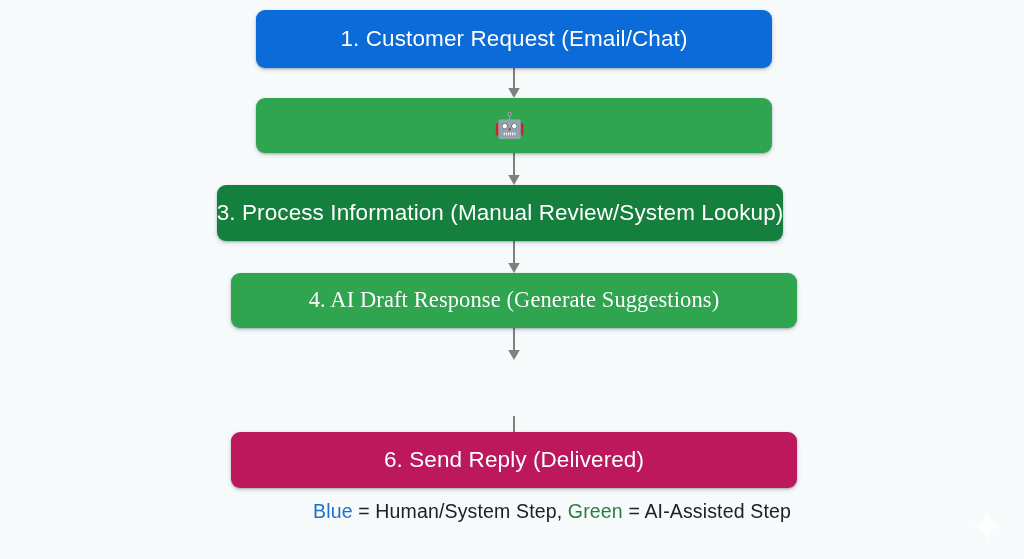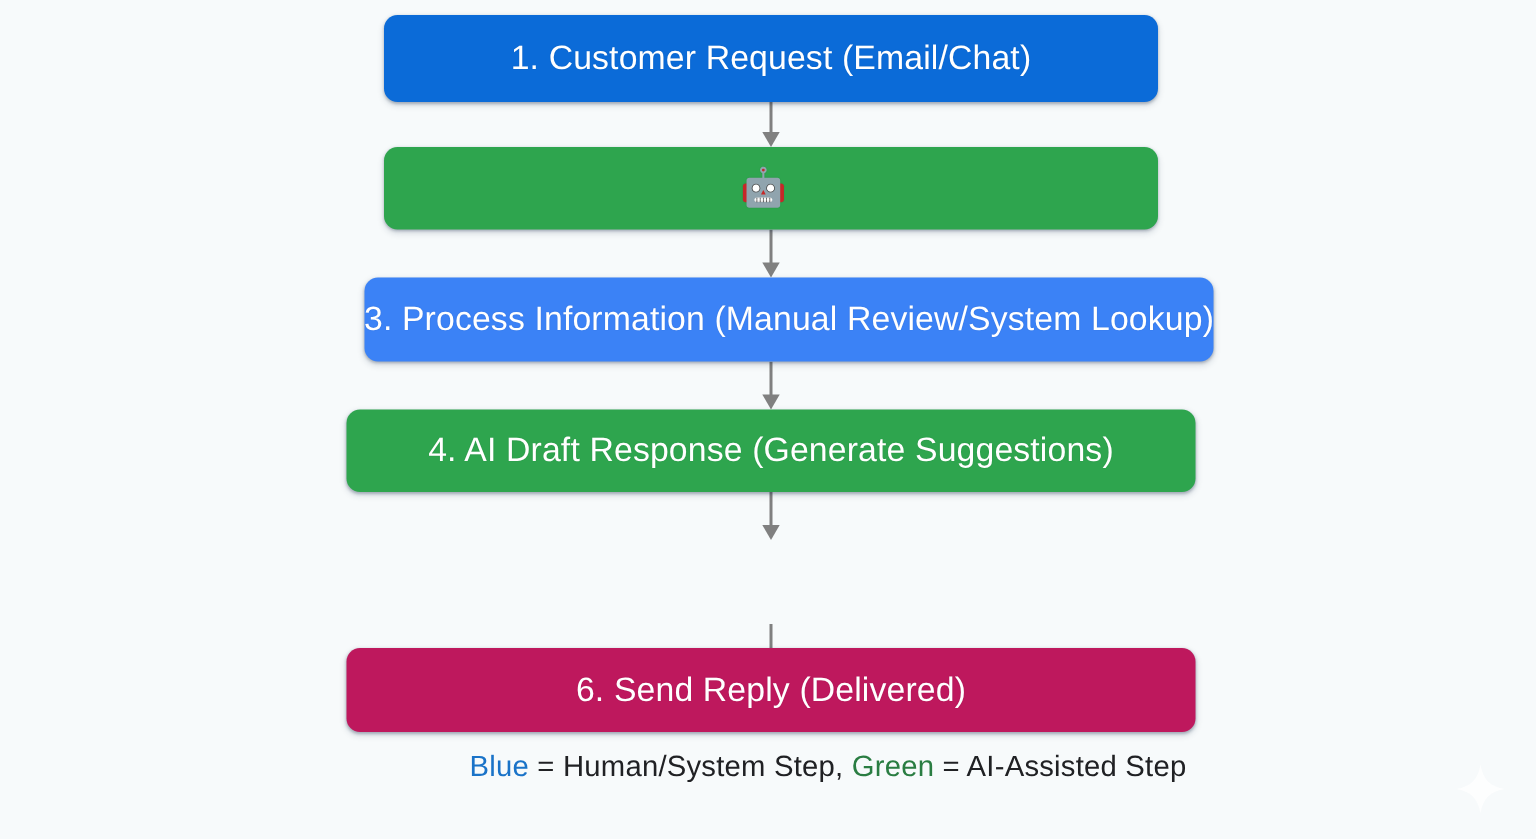--- a/index.html
+++ b/index.html
@@ -115,24 +115,24 @@
         <line x1="12" y1="0" x2="12" y2="23" stroke="#808080" stroke-width="2"></line>
         <polygon points="12,32 6.2,22 17.8,22" fill="#808080"></polygon>
       </svg>
     </div>
     <div class="node" style="left: 256px; top: 10px; width: 516px; height: 58px; background: rgb(11, 107, 216);">
       <span class="label">1. Customer Request (Email/Chat)</span>
     </div>
     <div class="node" style="left: 256px; top: 98px; width: 516px; height: 55px; background: rgb(46, 165, 78);">
       <span class="emoji">🤖</span>
     </div>
-    <div class="node" style="left: 243px; top: 185px; width: 566px; height: 56px; background: #3b82f6;">
+    <div class="node" style="left: 217px; top: 185px; width: 566px; height: 56px; background: #15803d;">
       <span class="label">3. Process Information (Manual Review/System Lookup)</span>
     </div>
-    <div class="node" style="left: 231px; top: 273px; width: 566px; height: 55px; background: rgb(46, 165, 78);">
+    <div class="node" style="left: 231px; top: 273px; width: 566px; height: 55px; background: rgb(46, 165, 78); font-family: Liberation Serif, serif;">
       <span class="label">4. AI Draft Response (Generate Suggestions)</span>
     </div>
     <div class="node" style="left: 231px; top: 432px; width: 566px; height: 56px; background: #be185d;">
       <span class="label">6. Send Reply (Delivered)</span>
     </div>
   </div>
 
 <div class="legend" style="top: 500px; color: rgb(32, 33, 36); padding-left: 40px;">
   <span class="sw-blue" style="color: rgb(26, 115, 200);">Blue</span><span> = Human/System Step, </span><span class="sw-green" style="color: rgb(42, 125, 66);">Green</span><span> = AI-Assisted Step</span>
 </div>

